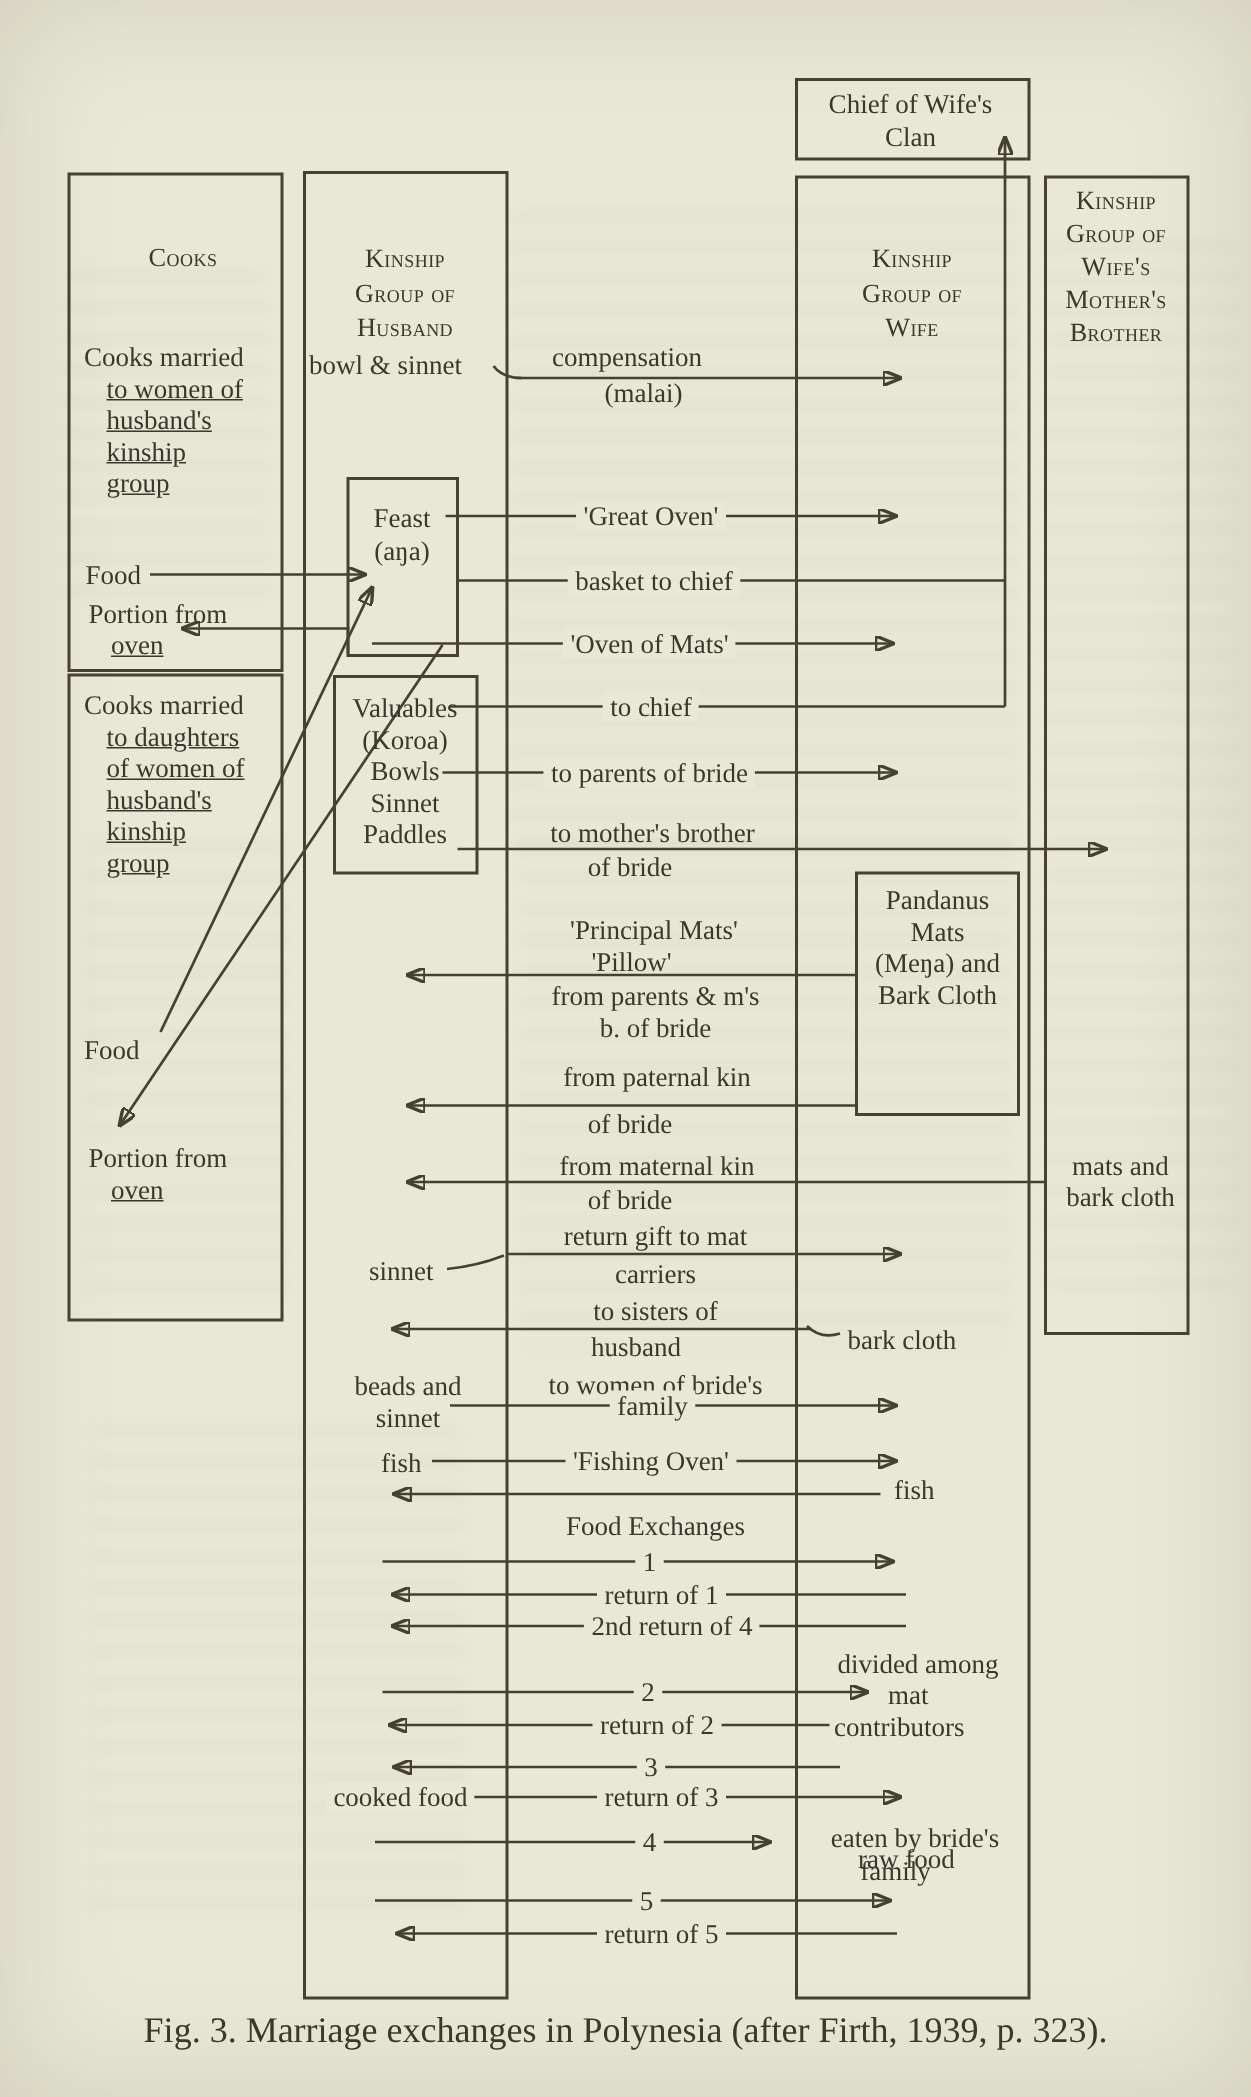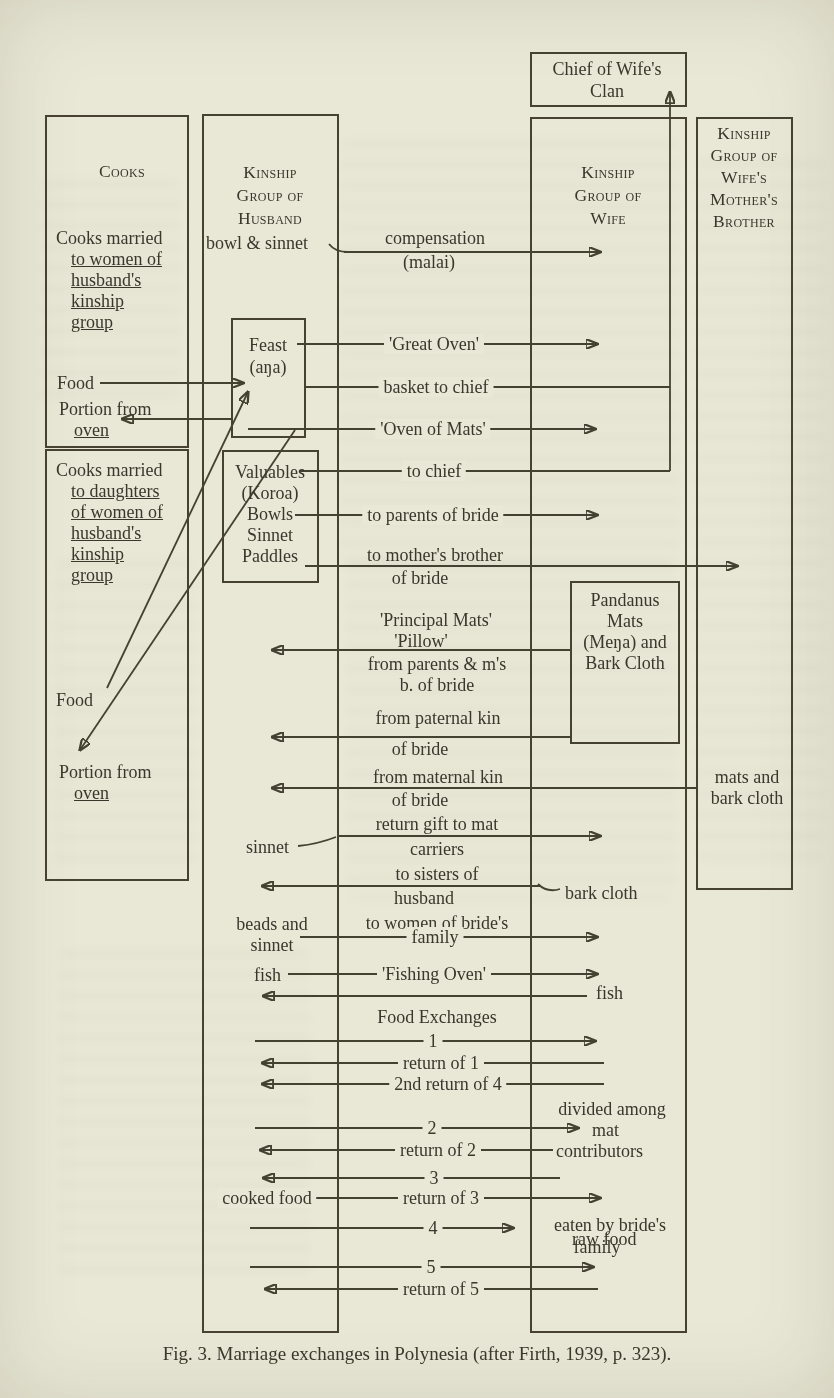--- a/index.html
+++ b/index.html
@@ -17,21 +17,21 @@
   }
   .wires { position:absolute; left:0; top:0; }
   .wires line, .wires path { stroke:#454132; stroke-width:1.8; fill:none; }
   .box { position:absolute; border:2px solid #46422f; box-sizing:border-box; background:transparent; }
   .lbl { position:absolute; font-size:18px; line-height:20px; white-space:nowrap; }
   .c   { transform:translateX(-50%); text-align:center; }
   .onln{ background:#e9e7d6; padding:0 5px; }
   .sc  { font-variant:small-caps; font-size:17.5px; letter-spacing:.3px; line-height:23px; }
   .lh21{ line-height:21px; } .lh22{ line-height:22px; }
   .hang > div + div { padding-left:15px;text-decoration:underline; }
-  .caption { position:absolute; font-size:19px; }
+  .caption { position:absolute; font-size:24px; }
 </style>
 </head>
 <body>
 
 <div class="page">
 
   <div class="ghost" style="left:340px;top:140px;width:340px;height:430px"></div>
   <div class="ghost" style="left:695px;top:160px;width:130px;height:700px"></div>
   <div class="ghost" style="left:55px;top:560px;width:140px;height:310px"></div>
   <div class="ghost" style="left:60px;top:950px;width:250px;height:330px"></div>
@@ -154,21 +154,21 @@
     <div>husband's</div>
     <div>kinship</div>
     <div>group</div>
   </div>
   <div class="lbl" style="left:56px;top:690px">Food</div>
   <div class="lbl hang lh21" style="left:59px;top:762px">
     <div>Portion from</div>
     <div>oven</div>
   </div>
 
-  <div class="lbl c" style="left:435px;top:228px">compensation</div>
+  <div class="lbl c" style="left:418px;top:228px">compensation</div>
   <div class="lbl c" style="left:429px;top:252px">(malai)</div>
   <div class="lbl c onln" style="left:434px;top:334px">'Great Oven'</div>
   <div class="lbl c onln" style="left:436px;top:377px">basket to chief</div>
   <div class="lbl c onln" style="left:433px;top:419px">'Oven of Mats'</div>
   <div class="lbl c onln" style="left:434px;top:461px">to chief</div>
   <div class="lbl c onln" style="left:433px;top:505px">to parents of bride</div>
   <div class="lbl c" style="left:435px;top:545px">to mother's brother</div>
   <div class="lbl c" style="left:420px;top:568px">of bride</div>
   <div class="lbl c" style="left:436px;top:610px">'Principal Mats'</div>
   <div class="lbl c" style="left:421px;top:631px">'Pillow'</div>

